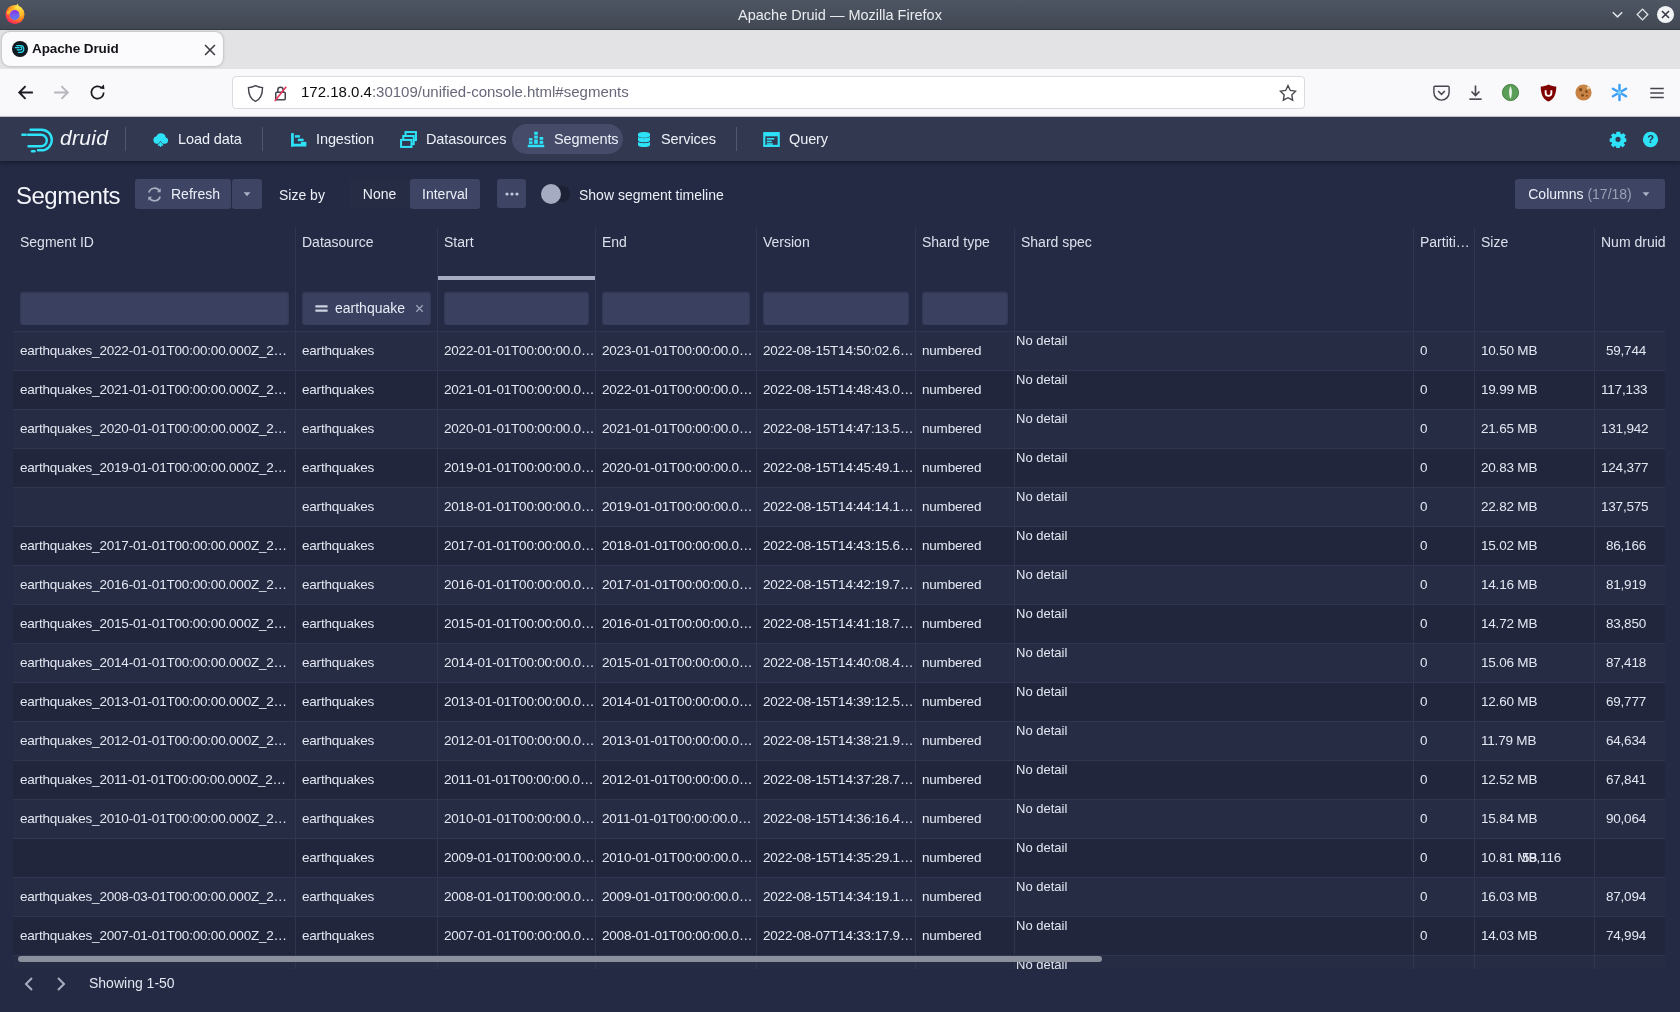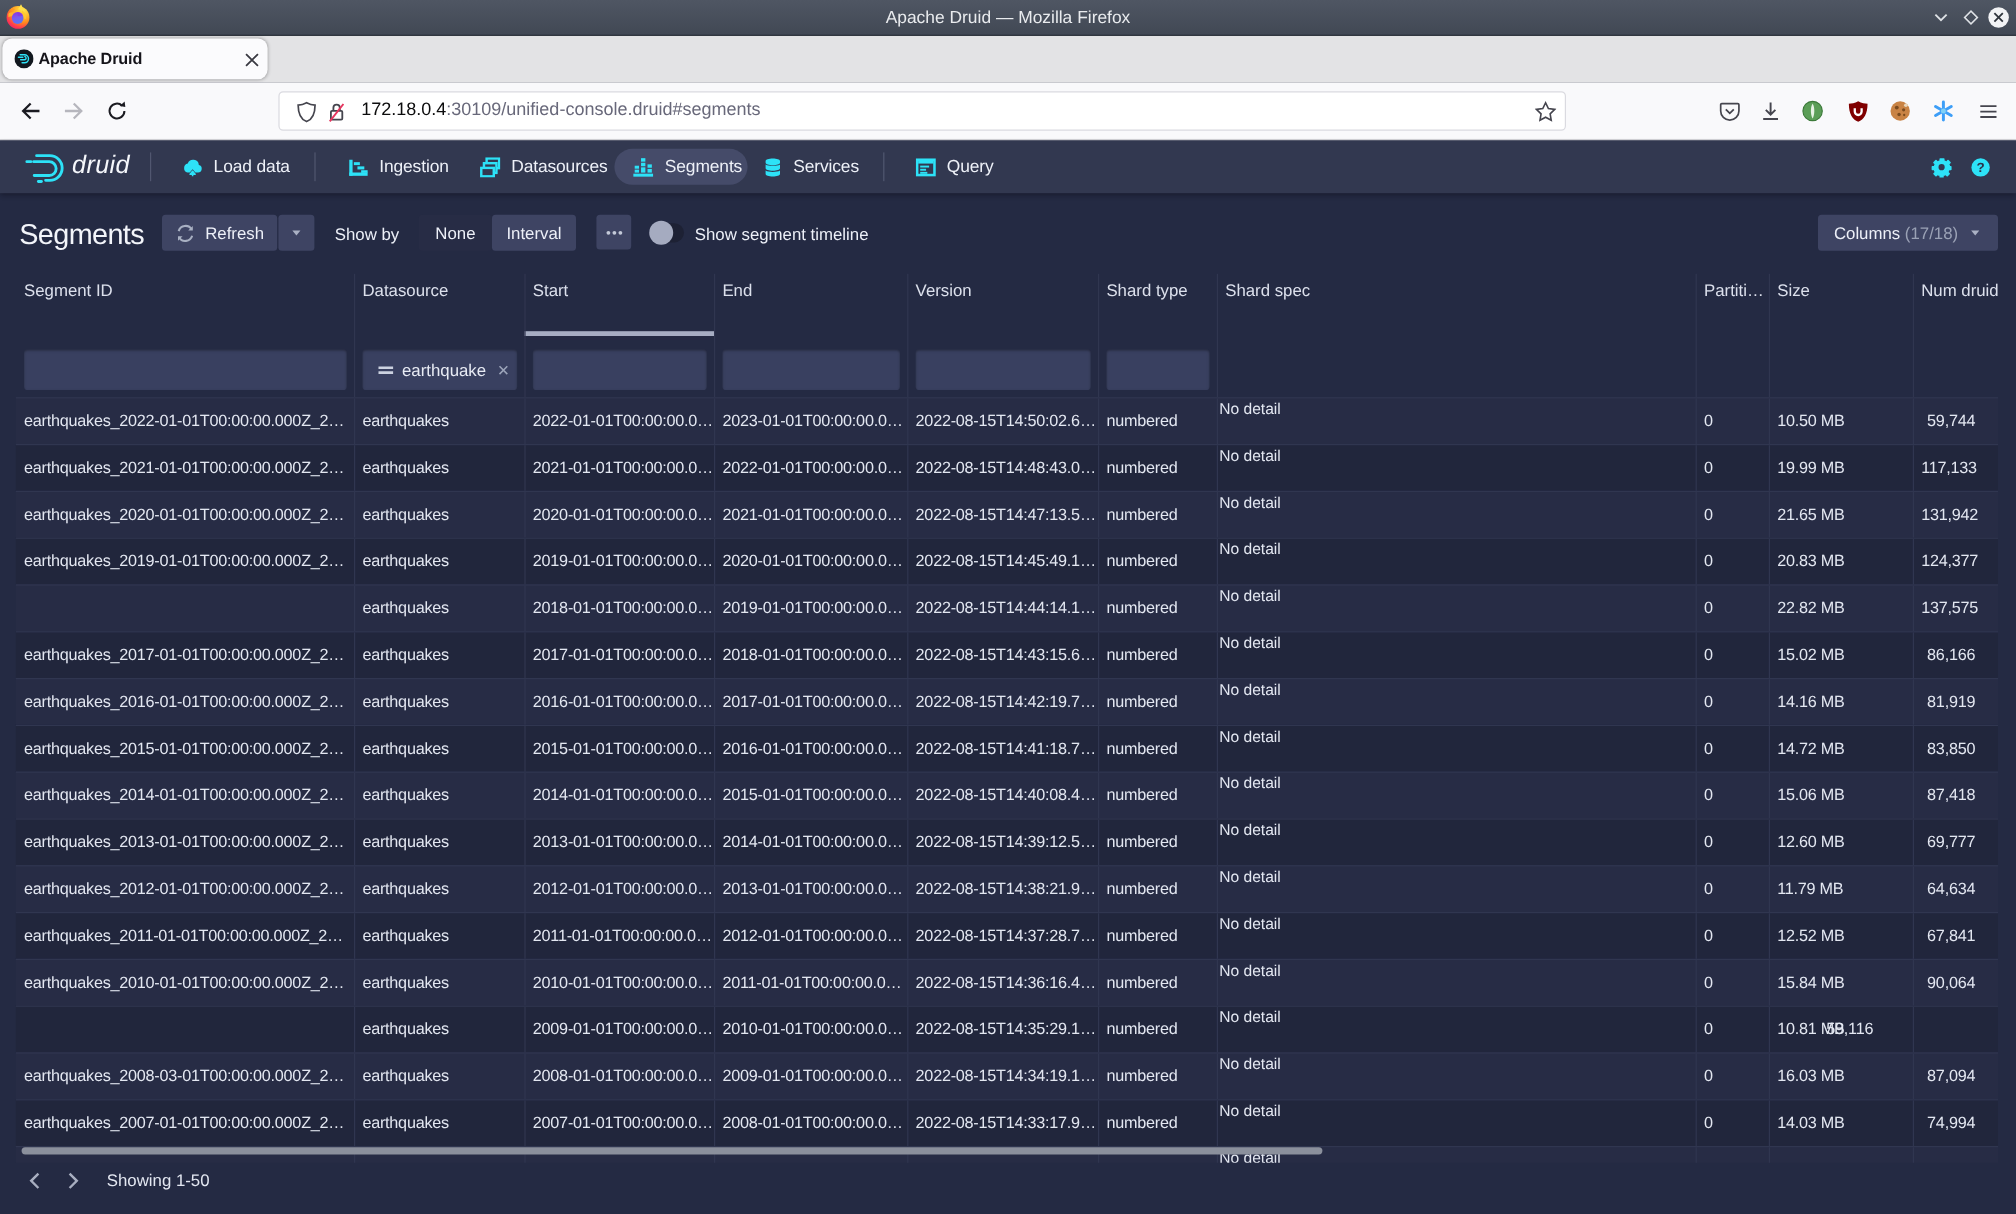--- a/index.html
+++ b/index.html
@@ -123,21 +123,21 @@
     <div class="toolbtn" style="left:13px;top:7px"><svg width="19" height="19" viewBox="0 0 20 20">
           <path fill="none" stroke="#45454e" stroke-width="1.5" d="M10 1.8c2.7 1.5 5.4 2 7.4 2 0 8-2.8 12.6-7.4 14.4C5.4 16.4 2.6 11.8 2.6 3.8c2 0 4.7-.5 7.4-2z"></path>
         </svg></div>
     <div class="toolbtn" style="left:38px;top:7px"><svg width="19" height="19" viewBox="0 0 20 20">
           <g fill="none" stroke="#45454e" stroke-width="1.6">
             <rect x="5" y="8.8" width="10" height="7.7" rx="1"></rect>
             <path d="M7.2 8.8V6.2a2.8 2.8 0 0 1 5.6 0v2.6"></path>
           </g>
           <path stroke="#e6355e" stroke-width="1.7" d="M4 18 16 2.8" fill="none"></path>
         </svg></div>
-    <div class="txt">172.18.0.4<span>:30109/unified-console.druid#segments</span></div>
+    <div class="txt">172.18.0.4<span>:30109/unified-console.html#segments</span></div>
     <div class="toolbtn" style="left:1046px;top:7px"><svg width="18" height="18" viewBox="0 0 20 20">
           <path fill="none" stroke="#45454e" stroke-width="1.5" d="M10 1.8l2.6 5.4 5.9.8-4.3 4.1 1 5.9L10 15.2 4.8 18l1-5.9L1.5 8l5.9-.8z"></path>
         </svg></div>
   </div>
   <div class="toolbtn" style="left:1432px;top:14px"><svg width="19" height="19" viewBox="0 0 20 20">
         <path fill="none" stroke="#45454e" stroke-width="1.5" d="M3 3.5h14a1 1 0 0 1 1 1V10a8 8 0 0 1-16 0V4.5a1 1 0 0 1 1-1z"></path>
         <path fill="none" stroke="#45454e" stroke-width="1.6" d="M6.5 8.5 10 12l3.5-3.5"></path>
       </svg></div>
   <div class="toolbtn" style="left:1466px;top:14px"><svg width="19" height="19" viewBox="0 0 20 20">
         <path fill="none" stroke="#45454e" stroke-width="1.7" d="M10 2.5v10M5.8 9l4.2 4.2L14.2 9"></path>
@@ -278,21 +278,21 @@
         </g>
         <path fill="#a8b0c2" d="M13.8 2.2v3.6h-3.6zM2.2 13.8v-3.6h3.6z"></path>
       </svg>
       <span>Refresh</span>
     </div>
   <div class="btn" style="left:232px;top:179px;width:30px;height:30px">
       <svg width="12" height="12" viewBox="0 0 16 16">
         <path fill="#aab1c4" d="M3.5 5.5h9L8 11z"></path>
       </svg>
     </div>
-  <div class="lbl" style="left:279px;top:187px">Show by</div>
+  <div class="lbl" style="left:279px;top:187px">Size by</div>
   <div class="btn dark" style="left:349px;top:179px;width:61px;height:30px">None</div>
   <div class="btn" style="left:410px;top:179px;width:70px;height:30px">Interval</div>
   <div class="btn" style="left:497px;top:179px;width:29px;height:29px">
       <svg width="16" height="16" viewBox="0 0 16 16">
         <g fill="#c3c9d8">
           <circle cx="3" cy="8" r="1.6"></circle>
           <circle cx="8" cy="8" r="1.6"></circle>
           <circle cx="13" cy="8" r="1.6"></circle>
         </g>
       </svg>
@@ -661,21 +661,21 @@
 <div class="rvline" style="left:1001px"></div>
 <div class="rvline" style="left:1400px"></div>
 <div class="rvline" style="left:1461px"></div>
 <div class="rvline" style="left:1581px"></div>
 </div>
 <div class="row even">
   <div class="cell" style="left:0px;width:282px">earthquakes_2007-01-01T00:00:00.000Z_2…</div>
   <div class="cell" style="left:282px;width:142px">earthquakes</div>
   <div class="cell" style="left:424px;width:158px">2007-01-01T00:00:00.0…</div>
   <div class="cell" style="left:582px;width:161px">2008-01-01T00:00:00.0…</div>
-  <div class="cell" style="left:743px;width:159px">2022-08-15T14:33:17.9…</div>
+  <div class="cell" style="left:743px;width:159px">2022-08-07T14:33:17.9…</div>
   <div class="cell" style="left:902px;width:99px">numbered</div>
   <div class="cell top" style="left:1001px;width:399px">No detail</div>
   <div class="cell" style="left:1400px;width:61px">0</div>
   <div class="cell" style="left:1461px;width:120px">14.03 MB</div>
   <div class="cell num" style="left:1581px;width:71px;padding-right:19px">74,994</div>
 <div class="rvline" style="left:282px"></div>
 <div class="rvline" style="left:424px"></div>
 <div class="rvline" style="left:582px"></div>
 <div class="rvline" style="left:743px"></div>
 <div class="rvline" style="left:902px"></div>

